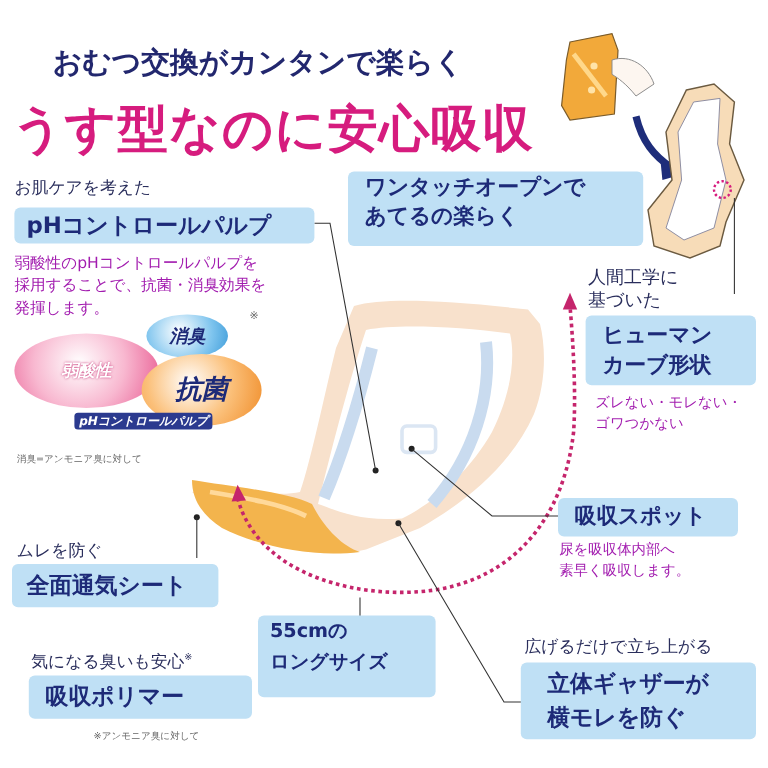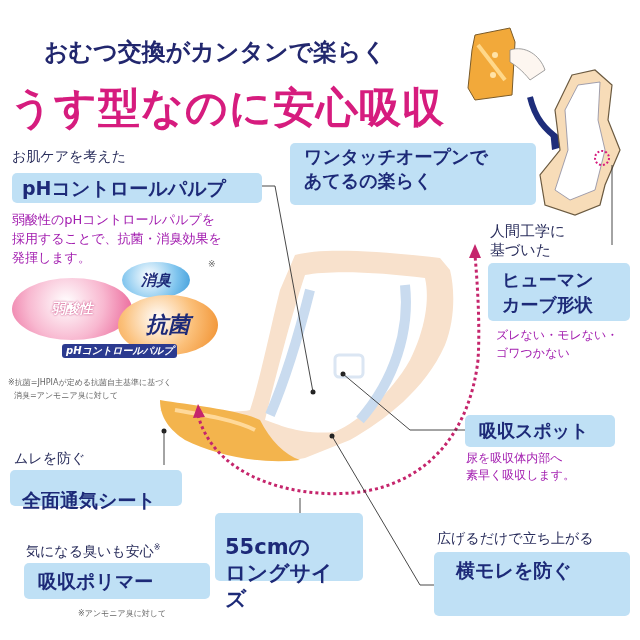--- a/index.html
+++ b/index.html
@@ -75,21 +75,20 @@
   <div>採用することで、抗菌・消臭効果を</div>
   <div>発揮します。</div>
 </div>
 <div class="tiny" style="left:208px; top:258px; font-size:9px;">※</div>
 
 <div class="bubble" style="left:122px; top:262px; width:68px; height:36px; background:radial-gradient(circle at 40% 40%, #ffffff 0%, #7ec4ee 60%, #3b9ad8 100%); color:#1d2a78; font-size:15px;">消臭</div>
 <div class="bubble" style="left:12px; top:278px; width:120px; height:62px; background:radial-gradient(circle at 45% 40%, #ffffff 0%, #f8b8d0 50%, #e8578f 100%); color:#ffffff; font-size:14px; text-shadow:0 0 2px #c5256c;">弱酸性</div>
 <div class="bubble" style="left:118px; top:295px; width:100px; height:60px; background:radial-gradient(circle at 40% 40%, #ffffff 0%, #fbc07a 50%, #ef8a25 100%); color:#1d2a78; font-size:22px;">抗菌</div>
 <div class="abs" style="left:62px; top:344px; font-size:10px; font-weight:bold; font-style:italic; color:#ffffff; background:#2b3a8f; padding:0 4px; border-radius:3px; white-space:nowrap;">pHコントロールパルプ</div>
 <div class="tiny" style="left:8px; top:376px;">
-  <div>※抗菌=JHPIAが定める抗菌自主基準に基づく</div>
   <div style="padding-left:6px;">消臭=アンモニア臭に対して</div>
 </div>
 
 <div class="lbl-box" style="left:290px; top:143px; width:246px; height:62px; padding:2px 14px; font-size:18px; line-height:24px;">
   <div>ワンタッチオープンで</div>
   <div>あてるの楽らく</div>
 </div>
 
 <div class="small-cap" style="left:490px; top:222px; font-size:15px; line-height:19px;">
   <div>人間工学に</div>
@@ -104,29 +103,30 @@
   <div>ゴワつかない</div>
 </div>
 
 <div class="lbl-box" style="left:465px; top:415px; width:150px; height:32px; padding:2px 14px; font-size:18px; line-height:28px;">吸収スポット</div>
 <div class="desc" style="left:466px; top:450px; font-size:12px; line-height:17px;">
   <div>尿を吸収体内部へ</div>
   <div>素早く吸収します。</div>
 </div>
 
 <div class="small-cap" style="left:14px; top:450px;">ムレを防ぐ</div>
-<div class="lbl-box" style="left:10px; top:470px; width:172px; height:36px; padding:14px 12px; font-size:19px; line-height:32px;">全面通気シート</div>
+<div class="lbl-box" style="left:10px; top:470px; width:172px; height:36px; padding:2px 12px; font-size:19px; line-height:32px;">全面通気シート</div>
 
 <div class="small-cap" style="left:26px; top:543px; font-size:14px;">
   <span>気になる臭いも安心</span><sup style="font-size:8px;">※</sup>
 </div>
 <div class="lbl-box" style="left:24px; top:563px; width:186px; height:36px; padding:2px 14px; font-size:19px; line-height:32px;">吸収ポリマー</div>
 <div class="tiny" style="left:78px; top:607px; font-size:8px;">※アンモニア臭に対して</div>
 
-<div class="lbl-box" style="left:215px; top:513px; width:148px; height:68px; padding:21px 10px; font-size:21px; line-height:26px;">
+<div class="lbl-box" style="left:215px; top:513px; width:148px; height:68px; padding:0 10px; font-size:16px; line-height:26px;">
   <div>55cmの</div>
   <div>ロングサイズ</div>
 </div>
 
 <div class="small-cap" style="left:437px; top:530px; font-size:14px;">広げるだけで立ち上がる</div>
 <div class="lbl-box" style="left:434px; top:552px; width:196px; height:64px; padding:4px 22px; font-size:19px; line-height:28px;">
+  <div>立体ギャザーが</div>
   <div>横モレを防ぐ</div>
 </div>
 
 </body></html>

